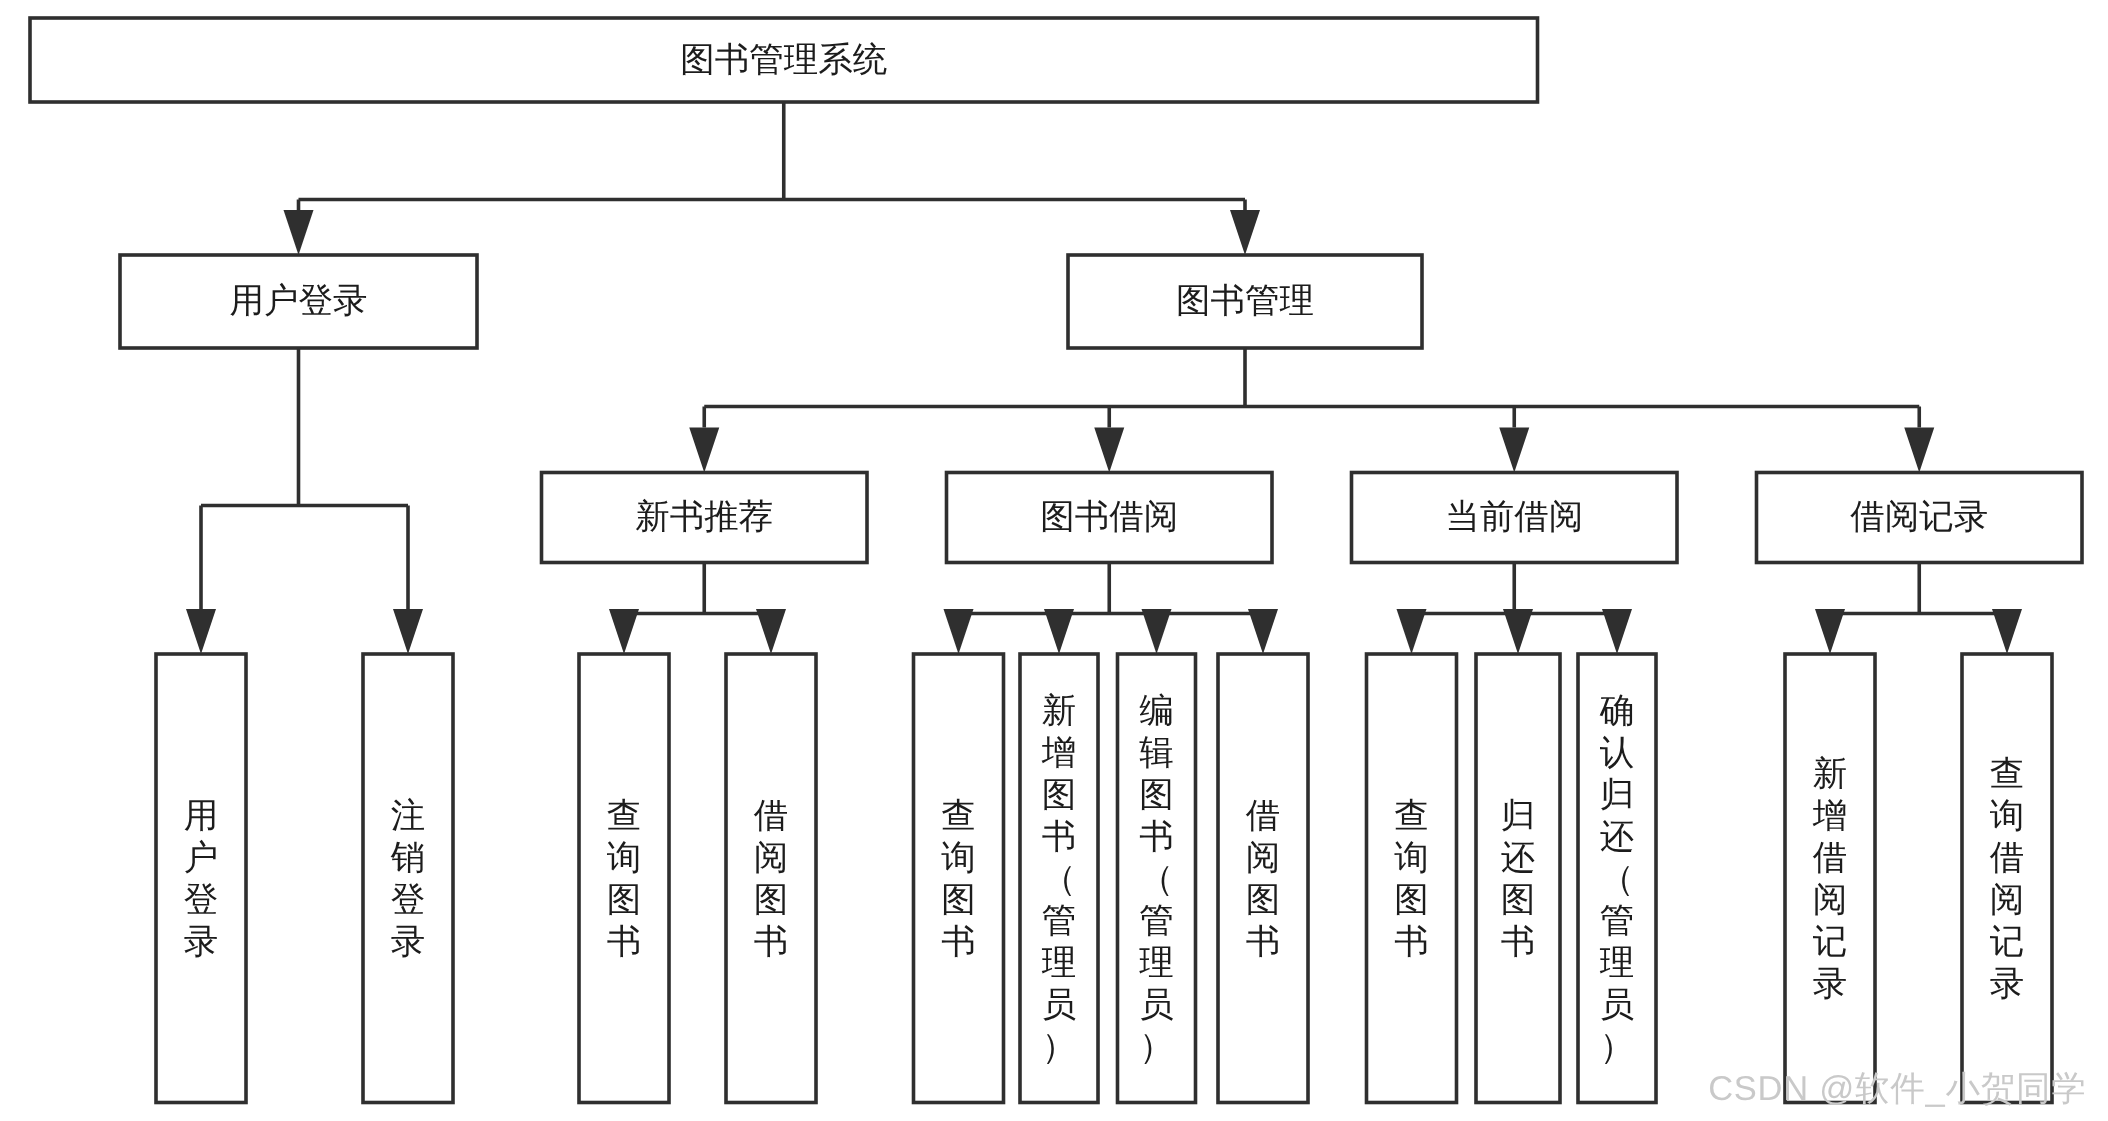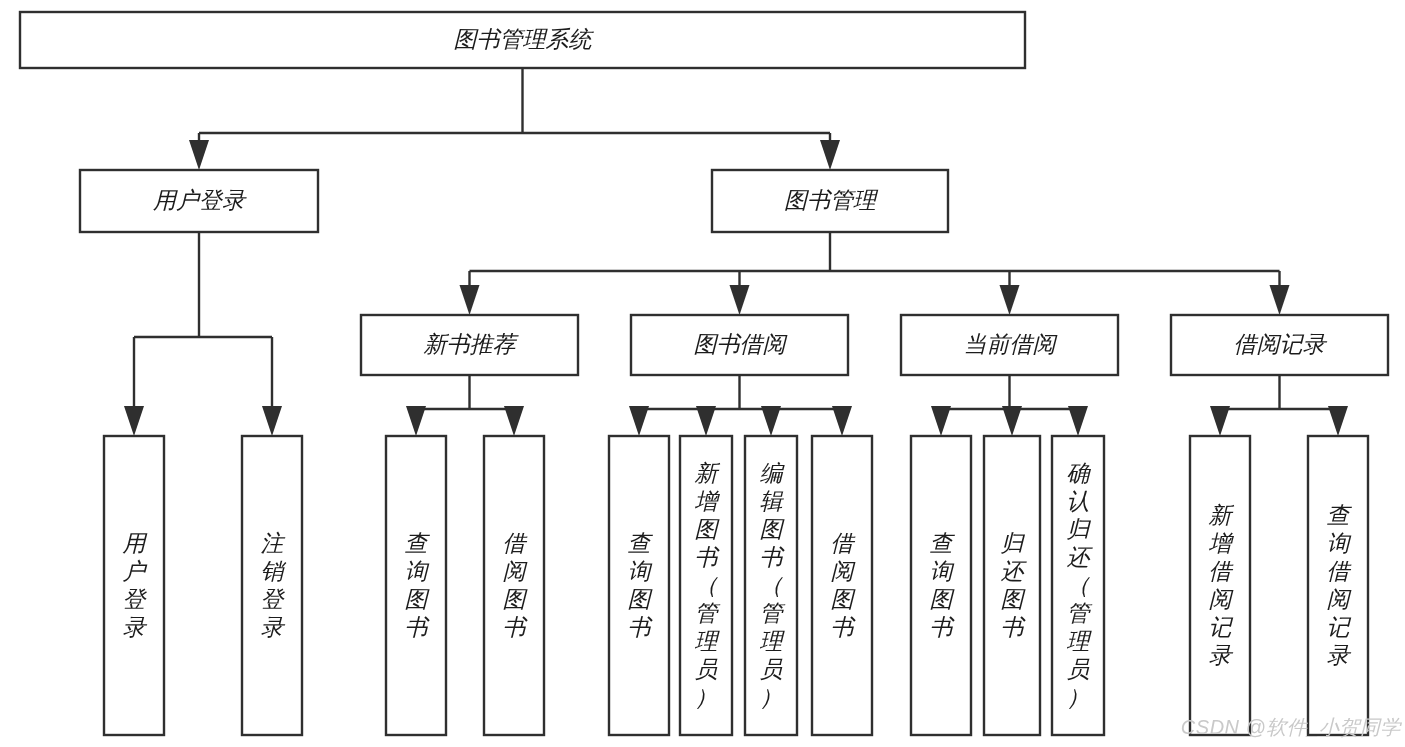--- a/index.html
+++ b/index.html
@@ -12,21 +12,20 @@
     width: 1405px;
     height: 747px;
     font-family: "Liberation Sans", "DejaVu Sans", sans-serif;
     overflow: hidden;
     position: relative;
   }
   #diagram-root {
     position: relative;
     width: 1405px;
     height: 747px;
-    font-style: italic;
   }
   svg.diagram-canvas {
     position: absolute;
     left: 0;
     top: 0;
     width: 1405px;
     height: 747px;
     display: block;
   }
   .node-box {
@@ -52,24 +51,24 @@
     dominant-baseline: middle;
   }
   .node-label-vertical {
     font-family: "Liberation Sans", "DejaVu Sans", sans-serif;
     font-size: 23px;
     fill: #1c1c1c;
     text-anchor: middle;
   }
   .watermark {
     position: absolute;
-    right: 4px;
+    right: 14px;
     bottom: 6px;
     font-family: "Liberation Sans", "DejaVu Sans", sans-serif;
-    font-size: 20px;
+    font-size: 23px;
     color: #c9c9c9;
     letter-spacing: 0.5px;
     white-space: nowrap;
     user-select: none;
   }
 </style>
 </head>
 <body>
 
 <div id="diagram-root">

